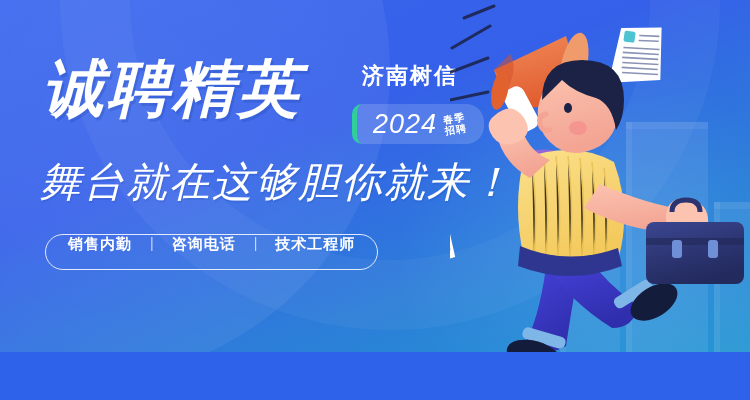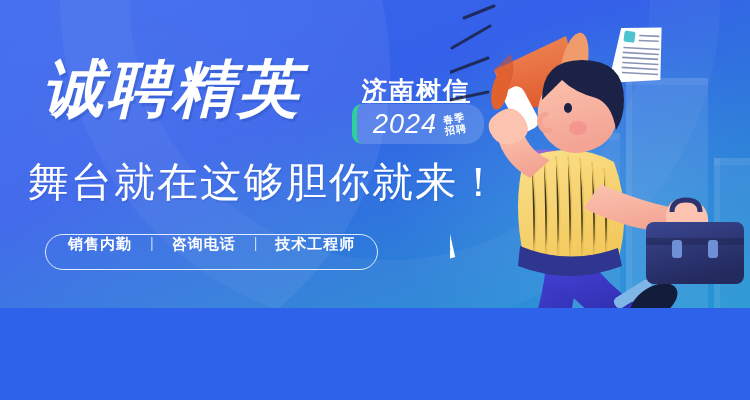--- a/index.html
+++ b/index.html
@@ -2,21 +2,21 @@
 <html><head>
 <meta charset="utf-8">
 <style>
   html,body{margin:0;padding:0;}
   body{
     width:750px;height:400px;overflow:hidden;
     font-family:"Liberation Sans","DejaVu Sans",sans-serif;
     background:#2f62ea;
   }
   #banner{
-    position:relative;width:750px;height:308px;overflow:hidden;
+    position:relative;width:750px;height:352px;overflow:hidden;
     background:linear-gradient(160deg,#3a67ee 0%,#3560e9 38%,#2c7fd8 72%,#1f93d2 100%);
   }
   
   .bg-arc{
     position:absolute;left:-230px;top:-240px;width:620px;height:620px;
     border-radius:50%;
     background:radial-gradient(circle at 60% 60%, rgba(255,255,255,.085) 0%, rgba(255,255,255,.05) 58%, rgba(255,255,255,0) 70%);
   }
   .bg-arc2{
     position:absolute;left:60px;top:-330px;width:520px;height:520px;border-radius:50%;
@@ -37,23 +37,23 @@
   }
   
   .headline{
     position:absolute;left:42px;top:58px;
     font-size:62px;line-height:62px;font-weight:bold;font-style:italic;
     color:#ffffff;letter-spacing:3px;
     text-shadow:2px 3px 0 rgba(20,60,160,.22);
     white-space:nowrap;
   }
   .company{
-    position:absolute;left:362px;top:78px;
-    font-size:25px;line-height:25px;font-weight:bold;color:#ffffff;
-    letter-spacing:2px;white-space:nowrap;text-decoration:underline;
+    position:absolute;left:362px;top:63px;
+    font-size:22px;line-height:25px;font-weight:bold;color:#ffffff;
+    letter-spacing:2px;white-space:nowrap;
   }
   .badge{
     position:absolute;left:352px;top:104px;height:40px;
     display:flex;align-items:center;
     padding:0 18px 0 16px;
     background:rgba(255,255,255,.16);
     border-radius:10px 18px 18px 10px;
     border-left:5px solid #2ecf9b;
     box-sizing:border-box;
   }
@@ -61,22 +61,22 @@
     font-size:27px;font-weight:normal;color:#ffffff;font-style:italic;letter-spacing:1px;
   }
   .badge-sub{
     margin-left:7px;display:flex;flex-direction:column;justify-content:center;
     transform:rotate(-9deg);
   }
   .badge-sub span{
     font-size:10px;line-height:11px;font-weight:bold;color:#ffffff;letter-spacing:1px;
   }
   .subhead{
-    position:absolute;left:28px;top:158px;
-    font-size:41px;line-height:48px;color:#ffffff;
+    position:absolute;left:40px;top:158px;
+    font-size:41px;line-height:48px;font-style:italic;color:#ffffff;
     letter-spacing:2px;white-space:nowrap;
     text-shadow:1px 2px 0 rgba(20,60,160,.15);
   }
   .pill{
     position:absolute;left:45px;top:234px;
     height:36px;display:flex;align-items:flex-start;
     padding:0 22px;box-sizing:border-box;
     border:1.6px solid rgba(255,255,255,.85);
     border-radius:18px;
   }

